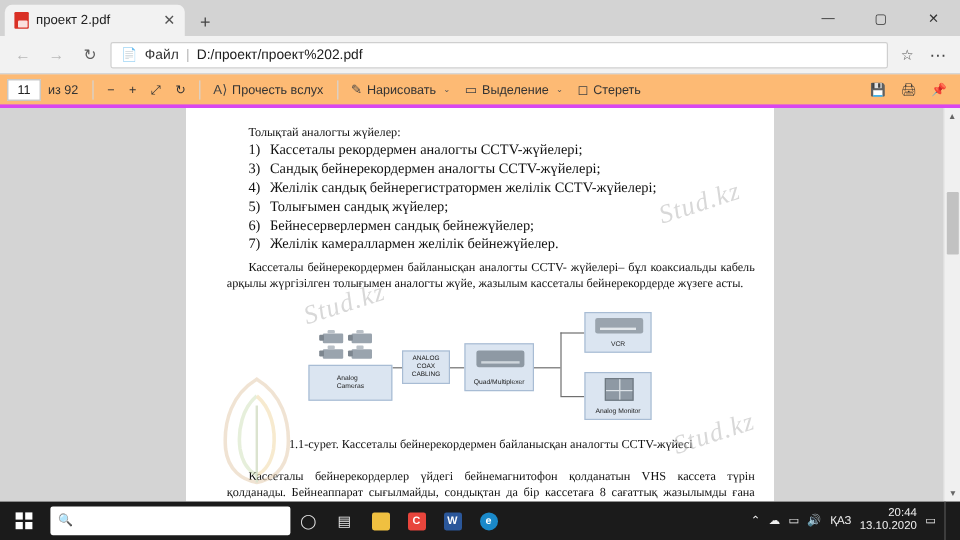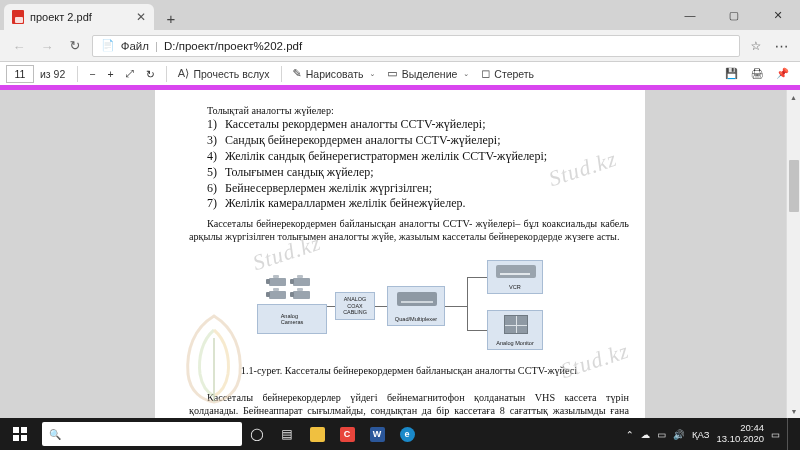--- a/index.html
+++ b/index.html
@@ -60,21 +60,21 @@
     display:flex; align-items:center; gap:6px; padding:0 8px; font-size:11.5px; color:#222;
   }
   .urlbox .fileicon { color:#555; font-size:11px; }
   .urlbox .filelabel { color:#333; }
   .urlbox .urlpath { color:#202020; }
   .star { width:20px; text-align:center; font-size:12px; color:#555; }
   .dots { width:20px; text-align:center; font-size:14px; color:#444; letter-spacing:1px;}
 
   
   .pdftoolbar {
-    height: 28px; background:#ffffff; border-bottom:5px solid #d946ef;
+    height: 28px; background:#fdba74; border-bottom:3px solid #d946ef;
     display:flex; align-items:center; gap:2px; padding:0 6px; font-size:11px; color:#333;
   }
   .pagebox {
     width:28px; height:18px; border:1px solid #bdbdbd; background:#fff;
     font-size:10.5px; display:flex; align-items:center; justify-content:center; color:#222;
   }
   .pageof { font-size:10.5px; color:#333; margin-left:4px; margin-right:6px;}
   .tbsep { width:1px; height:16px; background:#d5d5d5; margin:0 4px; }
   .tbbtn {
     display:flex; align-items:center; gap:4px; height:20px; padding:0 5px;
@@ -266,21 +266,21 @@
   <div class="docarea">
     <div class="page">
 
       <p class="doc-text lead">Толықтай аналогты жүйелер:</p>
 
       <ol class="numlist">
         <li><span class="num">1)</span><span>Кассеталы рекордермен аналогты CCTV-жүйелері;</span></li>
         <li><span class="num">3)</span><span>Сандық бейнерекордермен аналогты CCTV-жүйелері;</span></li>
         <li><span class="num">4)</span><span>Желілік сандық бейнерегистратормен желілік CCTV-жүйелері;</span></li>
         <li><span class="num">5)</span><span>Толығымен сандық жүйелер;</span></li>
-        <li><span class="num">6)</span><span>Бейнесерверлермен желілік жүргізілген;</span></li>
+        <li><span class="num">6)</span><span>Бейнесерверлермен сандық бейнежүйелер;</span></li>
         <li><span class="num">7)</span><span>Желілік камераллармен желілік бейнежүйелер.</span></li>
       </ol>
 
       <p class="doc-text para">Кассеталы бейнерекордермен байланысқан аналогты CCTV- жүйелері– бұл коаксиальды кабель арқылы жүргізілген толығымен аналогты жүйе, жазылым кассеталы бейнерекордерде жүзеге асты.</p>
 
       <div class="figure">
         <div class="fig-inner">
 
           <div class="ln" style="left:88px; top:52px; width:8px; height:1px;"></div>
           <div class="ln" style="left:136px; top:52px; width:12px; height:1px;"></div>

